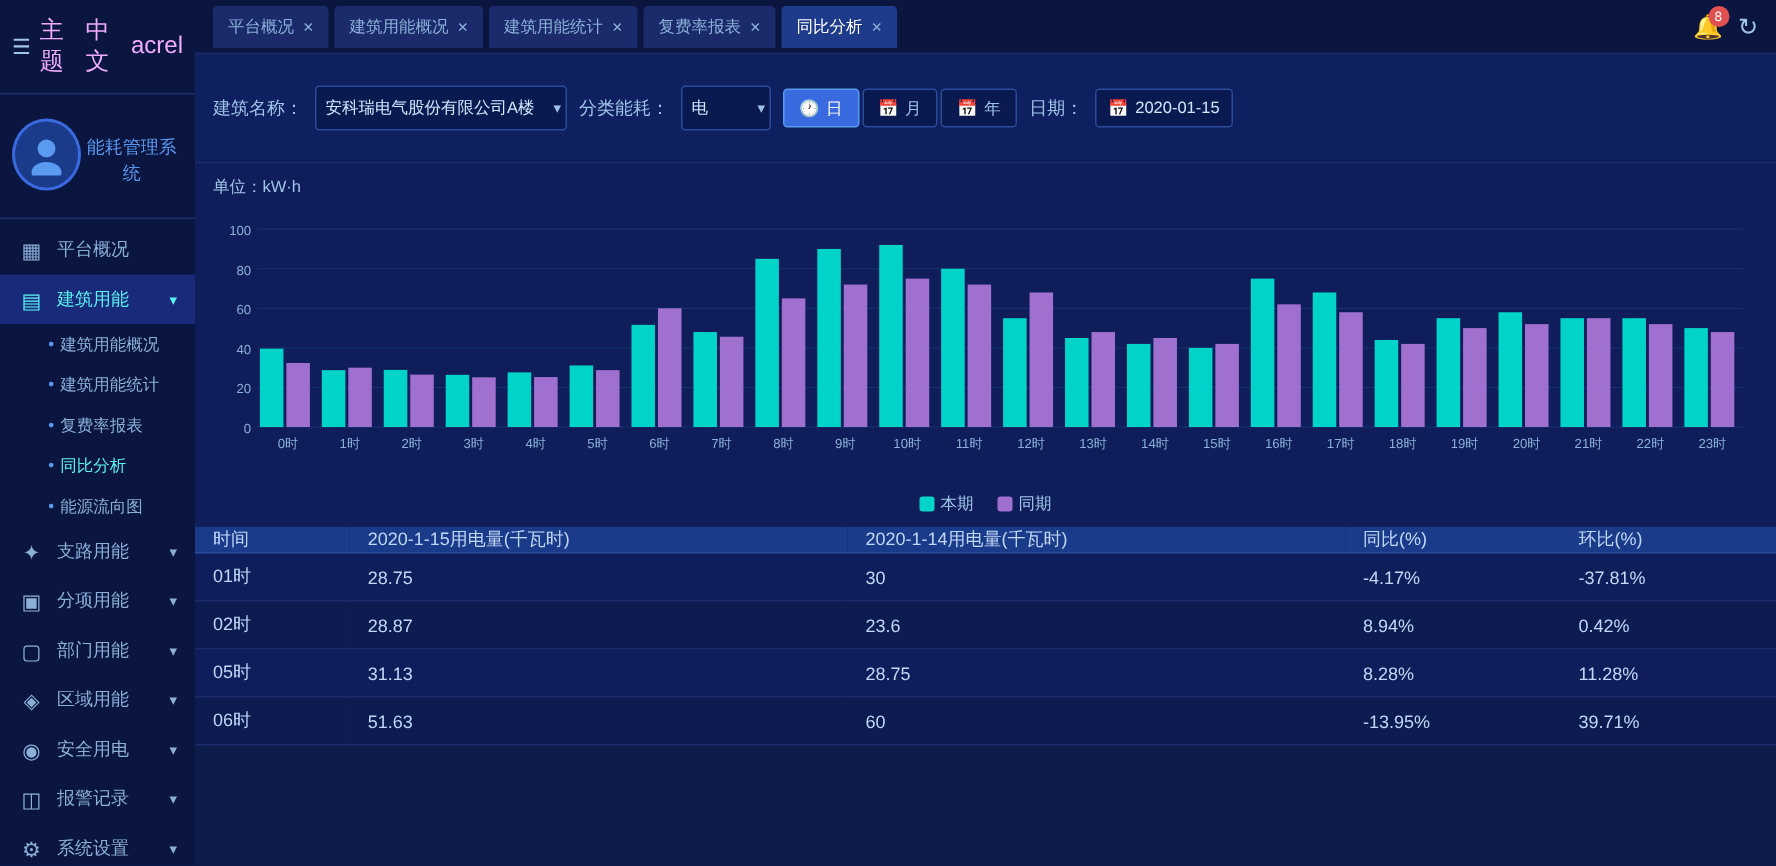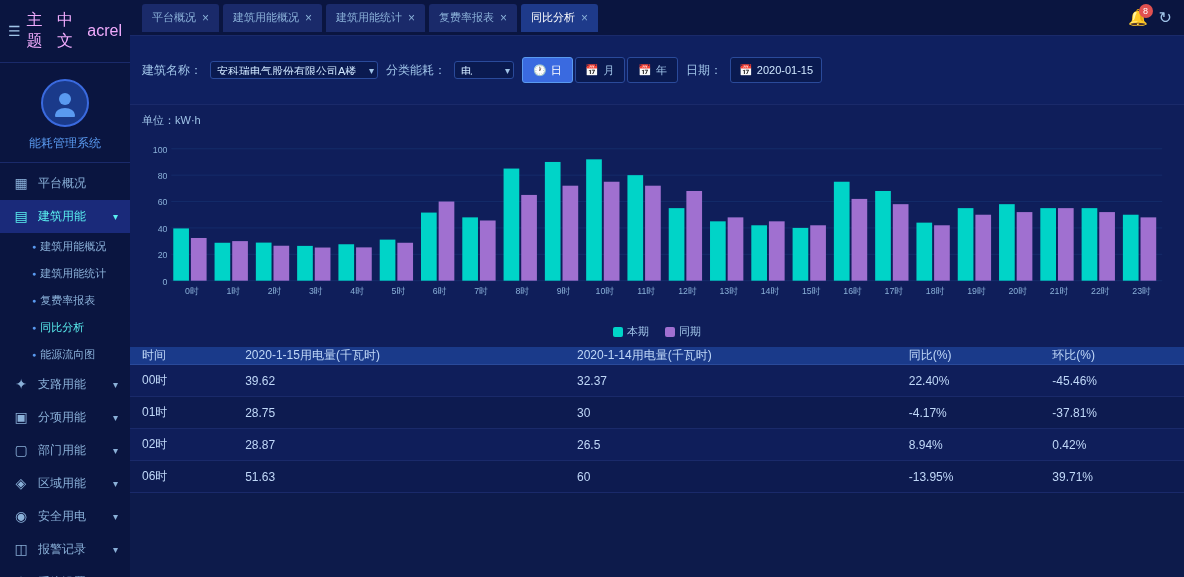--- a/index.html
+++ b/index.html
@@ -37,21 +37,21 @@
       color: #a0c4e8;
       font-size: 14px;
     }
     .sidebar-header-text {
       color: #f0abfc;
       font-size: 16px;
     }
 
     .sidebar-avatar-area {
       display: flex;
-      flex-direction: column;
+      flex-direction: row;
       align-items: center;
       padding: 16px 8px 10px;
       border-bottom: 1px solid #1a2a6a;
     }
     .avatar-circle {
       width: 48px; height: 48px;
       border-radius: 50%;
       background: #1a3a8a;
       border: 2px solid #3a6adf;
       display: flex; align-items: center; justify-content: center;
@@ -166,21 +166,21 @@
     .filter-select {
       background: #0a1a50;
       border: 1px solid #2a4a9a;
       color: #d0e8ff;
       font-size: 11px;
       padding: 3px 20px 3px 6px;
       border-radius: 3px;
       appearance: none;
       position: relative;
       cursor: pointer;
-      height: 18px;
+      height: 30px;
     }
     .select-wrapper {
       position: relative;
       display: inline-flex;
       align-items: center;
     }
     .select-arrow {
       position: absolute;
       right: 4px;
       color: #a0c4e8;
@@ -533,40 +533,40 @@
       <thead>
         <tr>
           <th>时间</th>
           <th>2020-1-15用电量(千瓦时)</th>
           <th>2020-1-14用电量(千瓦时)</th>
           <th>同比(%)</th>
           <th>环比(%)</th>
         </tr>
       </thead>
       <tbody id="table-body">
-      <tr>
-    <td>00时</td>
-    <td>39.62</td>
-    <td>32.37</td>
-    <td>22.40%</td>
-    <td>-45.46%</td>
-  </tr>
           <tr>
     <td>01时</td>
     <td>28.75</td>
     <td>30</td>
     <td>-4.17%</td>
     <td>-37.81%</td>
   </tr>
           <tr>
     <td>02时</td>
     <td>28.87</td>
-    <td>26.5</td>
+    <td>23.6</td>
     <td>8.94%</td>
     <td>0.42%</td>
+  </tr>
+          <tr>
+    <td>05时</td>
+    <td>31.13</td>
+    <td>28.75</td>
+    <td>8.28%</td>
+    <td>11.28%</td>
   </tr>
           <tr>
     <td>06时</td>
     <td>51.63</td>
     <td>60</td>
     <td>-13.95%</td>
     <td>39.71%</td>
   </tr>
         </tbody>
     </table>

